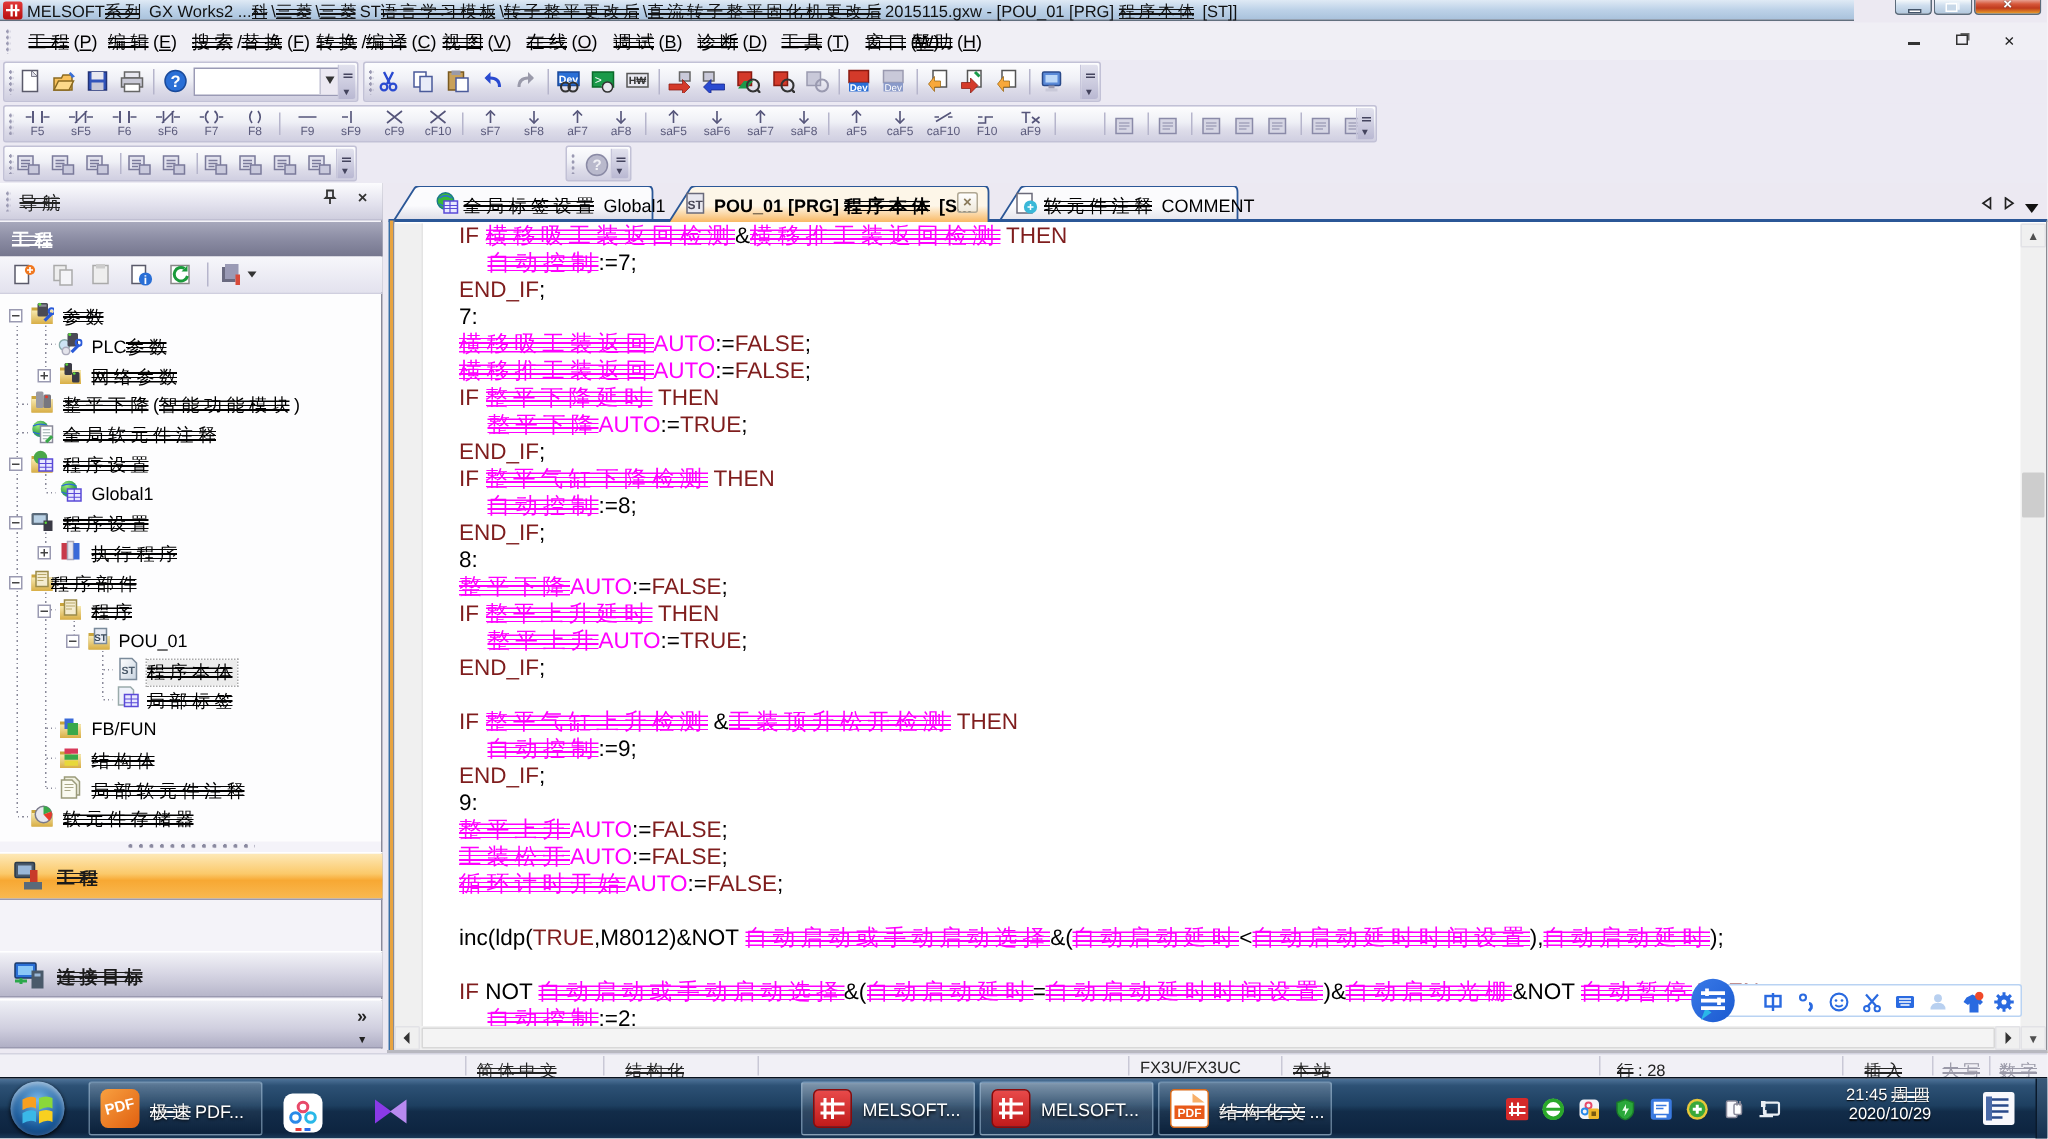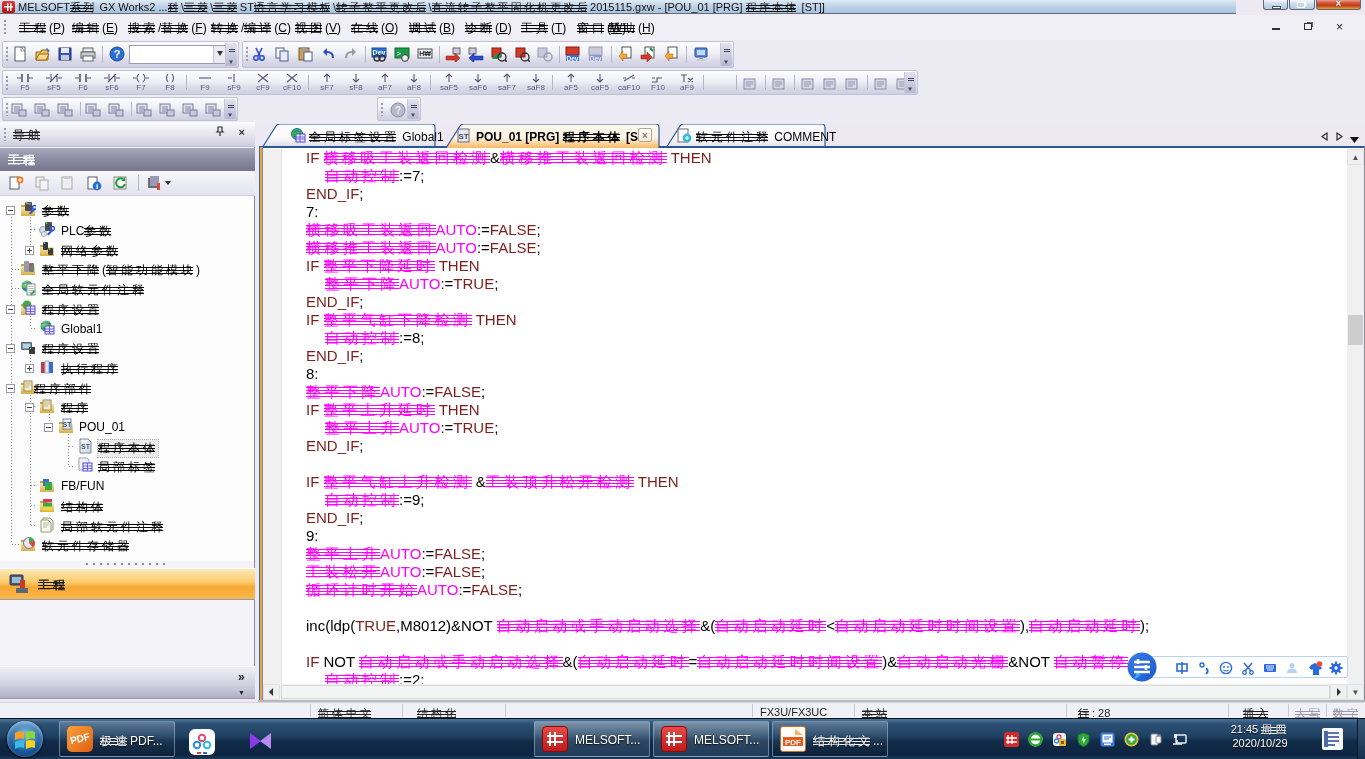--- a/index.html
+++ b/index.html
@@ -977,20 +977,30 @@
 <div id="nb1" class="abs navbtn">
       <div class="splitdots"></div>
       <div class="bicon"><svg width="24" height="24" viewBox="0 0 24 24">
           <rect x="2" y="3" width="13" height="10" rx="1" fill="#4a5a6a" stroke="#2a3a4a"></rect>
           <rect x="4" y="5" width="9" height="6" fill="#9ab8d8"></rect>
           <rect x="12" y="8" width="5" height="12" fill="#c83a2a"></rect>
           <rect x="8" y="16" width="12" height="5" fill="#5a6a7a"></rect>
         </svg></div>
       <div class="t"><i>工程</i></div>
     </div>
+<div id="nb3" class="abs navbtn">
+      <div class="bicon"><svg width="24" height="24" viewBox="0 0 24 24">
+          <rect x="2" y="4" width="14" height="10" rx="1" fill="#2a6fd6" stroke="#1a3a6a"></rect>
+          <rect x="4" y="6" width="10" height="6" fill="#8ac8f8"></rect>
+          <rect x="13" y="9" width="8" height="12" fill="#4a5a6a"></rect>
+          <rect x="15" y="11" width="4" height="2" fill="#9ab8d8"></rect>
+          <path d="M2 16h8M6 14v4" stroke="#2aa84a" stroke-width="2"></path>
+        </svg></div>
+      <div class="t"><i>连接目标</i></div>
+    </div>
 <div id="nb4" class="abs navbtn">
       <div class="c">»<br><span style="font-size:7px">▼</span></div>
     </div>
 </div>
 <div id="edwin" class="abs">
 <div id="tabbar">
 <div style="position:absolute;left:6px;top:0;width:174px;height:24px">
         <svg width="174" height="24" viewBox="0 0 174 24" style="position:absolute;left:0;top:0">
           <defs>
             <linearGradient id="tg1" x1="0" y1="0" x2="0" y2="1">

